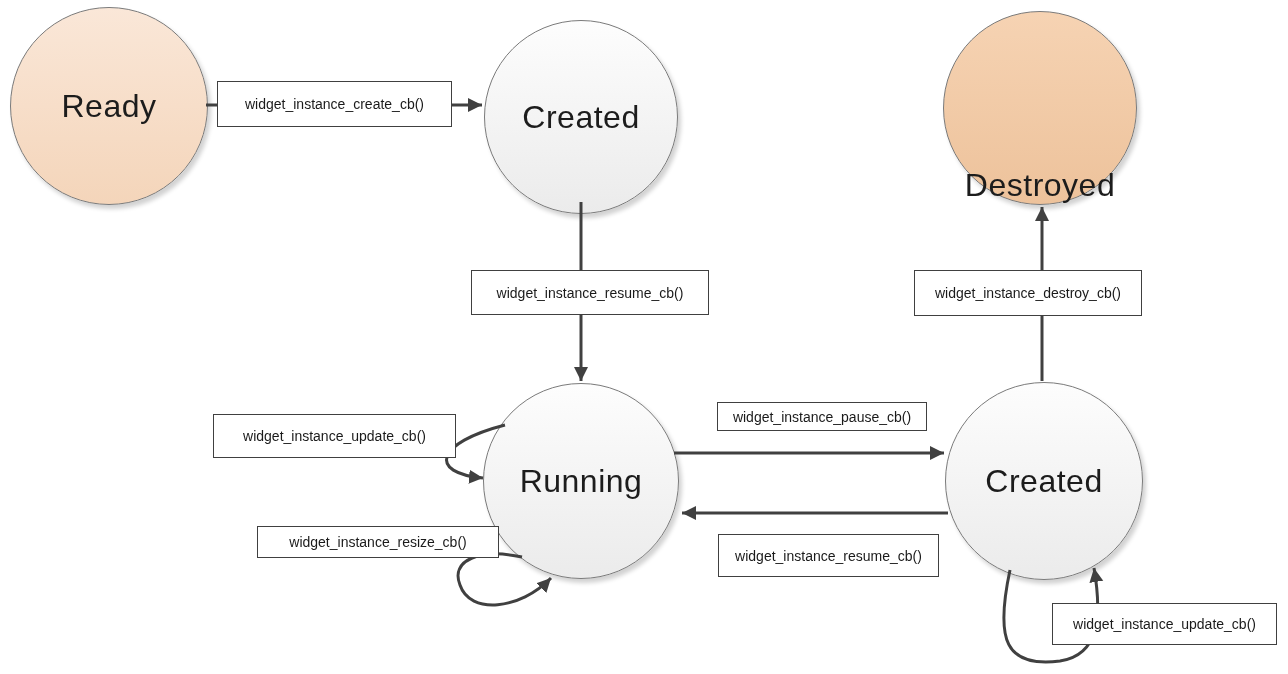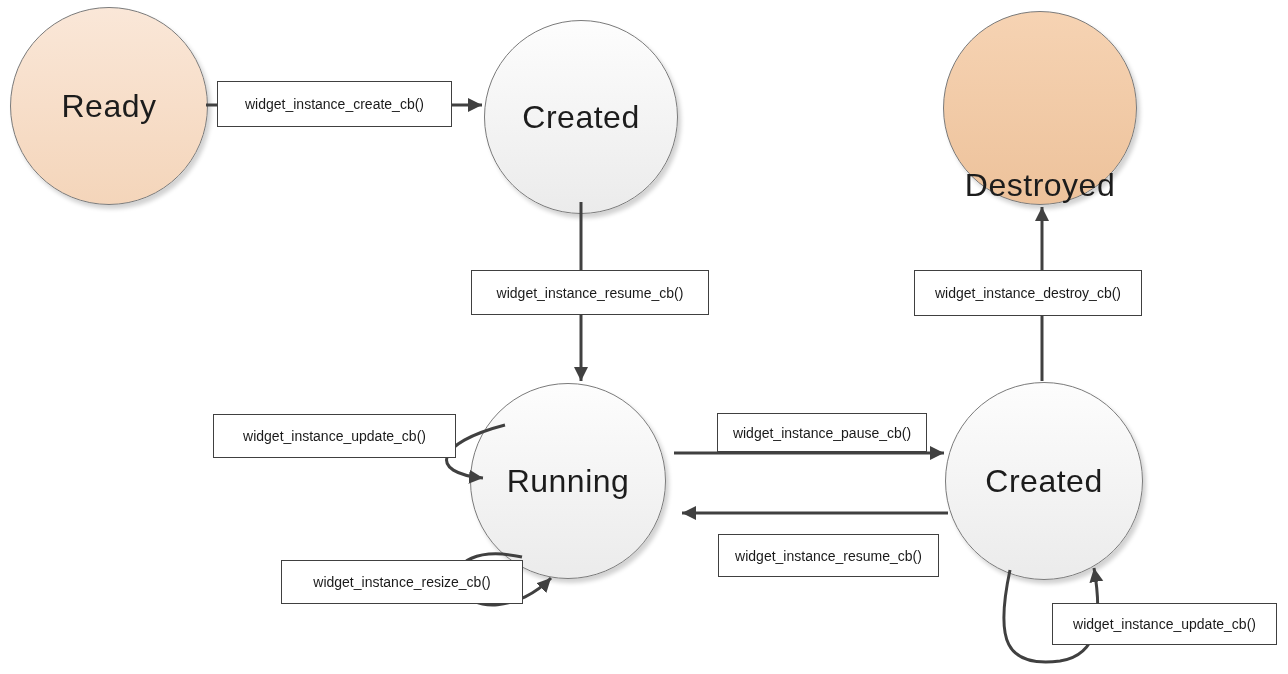--- a/index.html
+++ b/index.html
@@ -71,21 +71,21 @@
   </div>
 
   <div class="circle neutral" style="left:484px; top:20px; width:194px; height:194px;">
     <span>Created</span>
   </div>
 
   <div class="circle orange" style="left:943px; top:11px; width:194px; height:194px;">
     <span>Destroyed</span>
   </div>
 
-  <div class="circle neutral" style="left:470px; top:383px; width:196px; height:196px;">
+  <div class="circle neutral" style="left:483px; top:383px; width:196px; height:196px;">
     <span>Running</span>
   </div>
 
   <div class="circle neutral" style="left:945px; top:382px; width:198px; height:198px;">
     <span>Created</span>
   </div>
 
   <svg class="wires" width="1288" height="674" viewBox="0 0 1288 674">
     <defs>
       <marker id="ah" markerUnits="userSpaceOnUse" markerWidth="16" markerHeight="15" refX="14" refY="7" orient="auto">
@@ -115,25 +115,25 @@
   </div>
 
   <div class="tbox" style="left:471px; top:270px; width:238px; height:45px;">
     <span>widget_instance_resume_cb()</span>
   </div>
 
   <div class="tbox" style="left:213px; top:414px; width:243px; height:44px;">
     <span>widget_instance_update_cb()</span>
   </div>
 
-  <div class="tbox" style="left:257px; top:560px; width:242px; height:44px;margin-left:24px;">
+  <div class="tbox" style="left:257px; top:526px; width:242px; height:32px;">
     <span>widget_instance_resize_cb()</span>
   </div>
 
-  <div class="tbox" style="left:717px; top:413px; width:210px; height:39px;text-align:center;">
+  <div class="tbox" style="left:717px; top:402px; width:210px; height:29px;text-align:center;">
     <span>widget_instance_pause_cb()</span>
   </div>
 
   <div class="tbox" style="left:718px; top:534px; width:221px; height:43px;">
     <span>widget_instance_resume_cb()</span>
   </div>
 
   <div class="tbox" style="left:914px; top:270px; width:228px; height:46px;">
     <span>widget_instance_destroy_cb()</span>
   </div>

